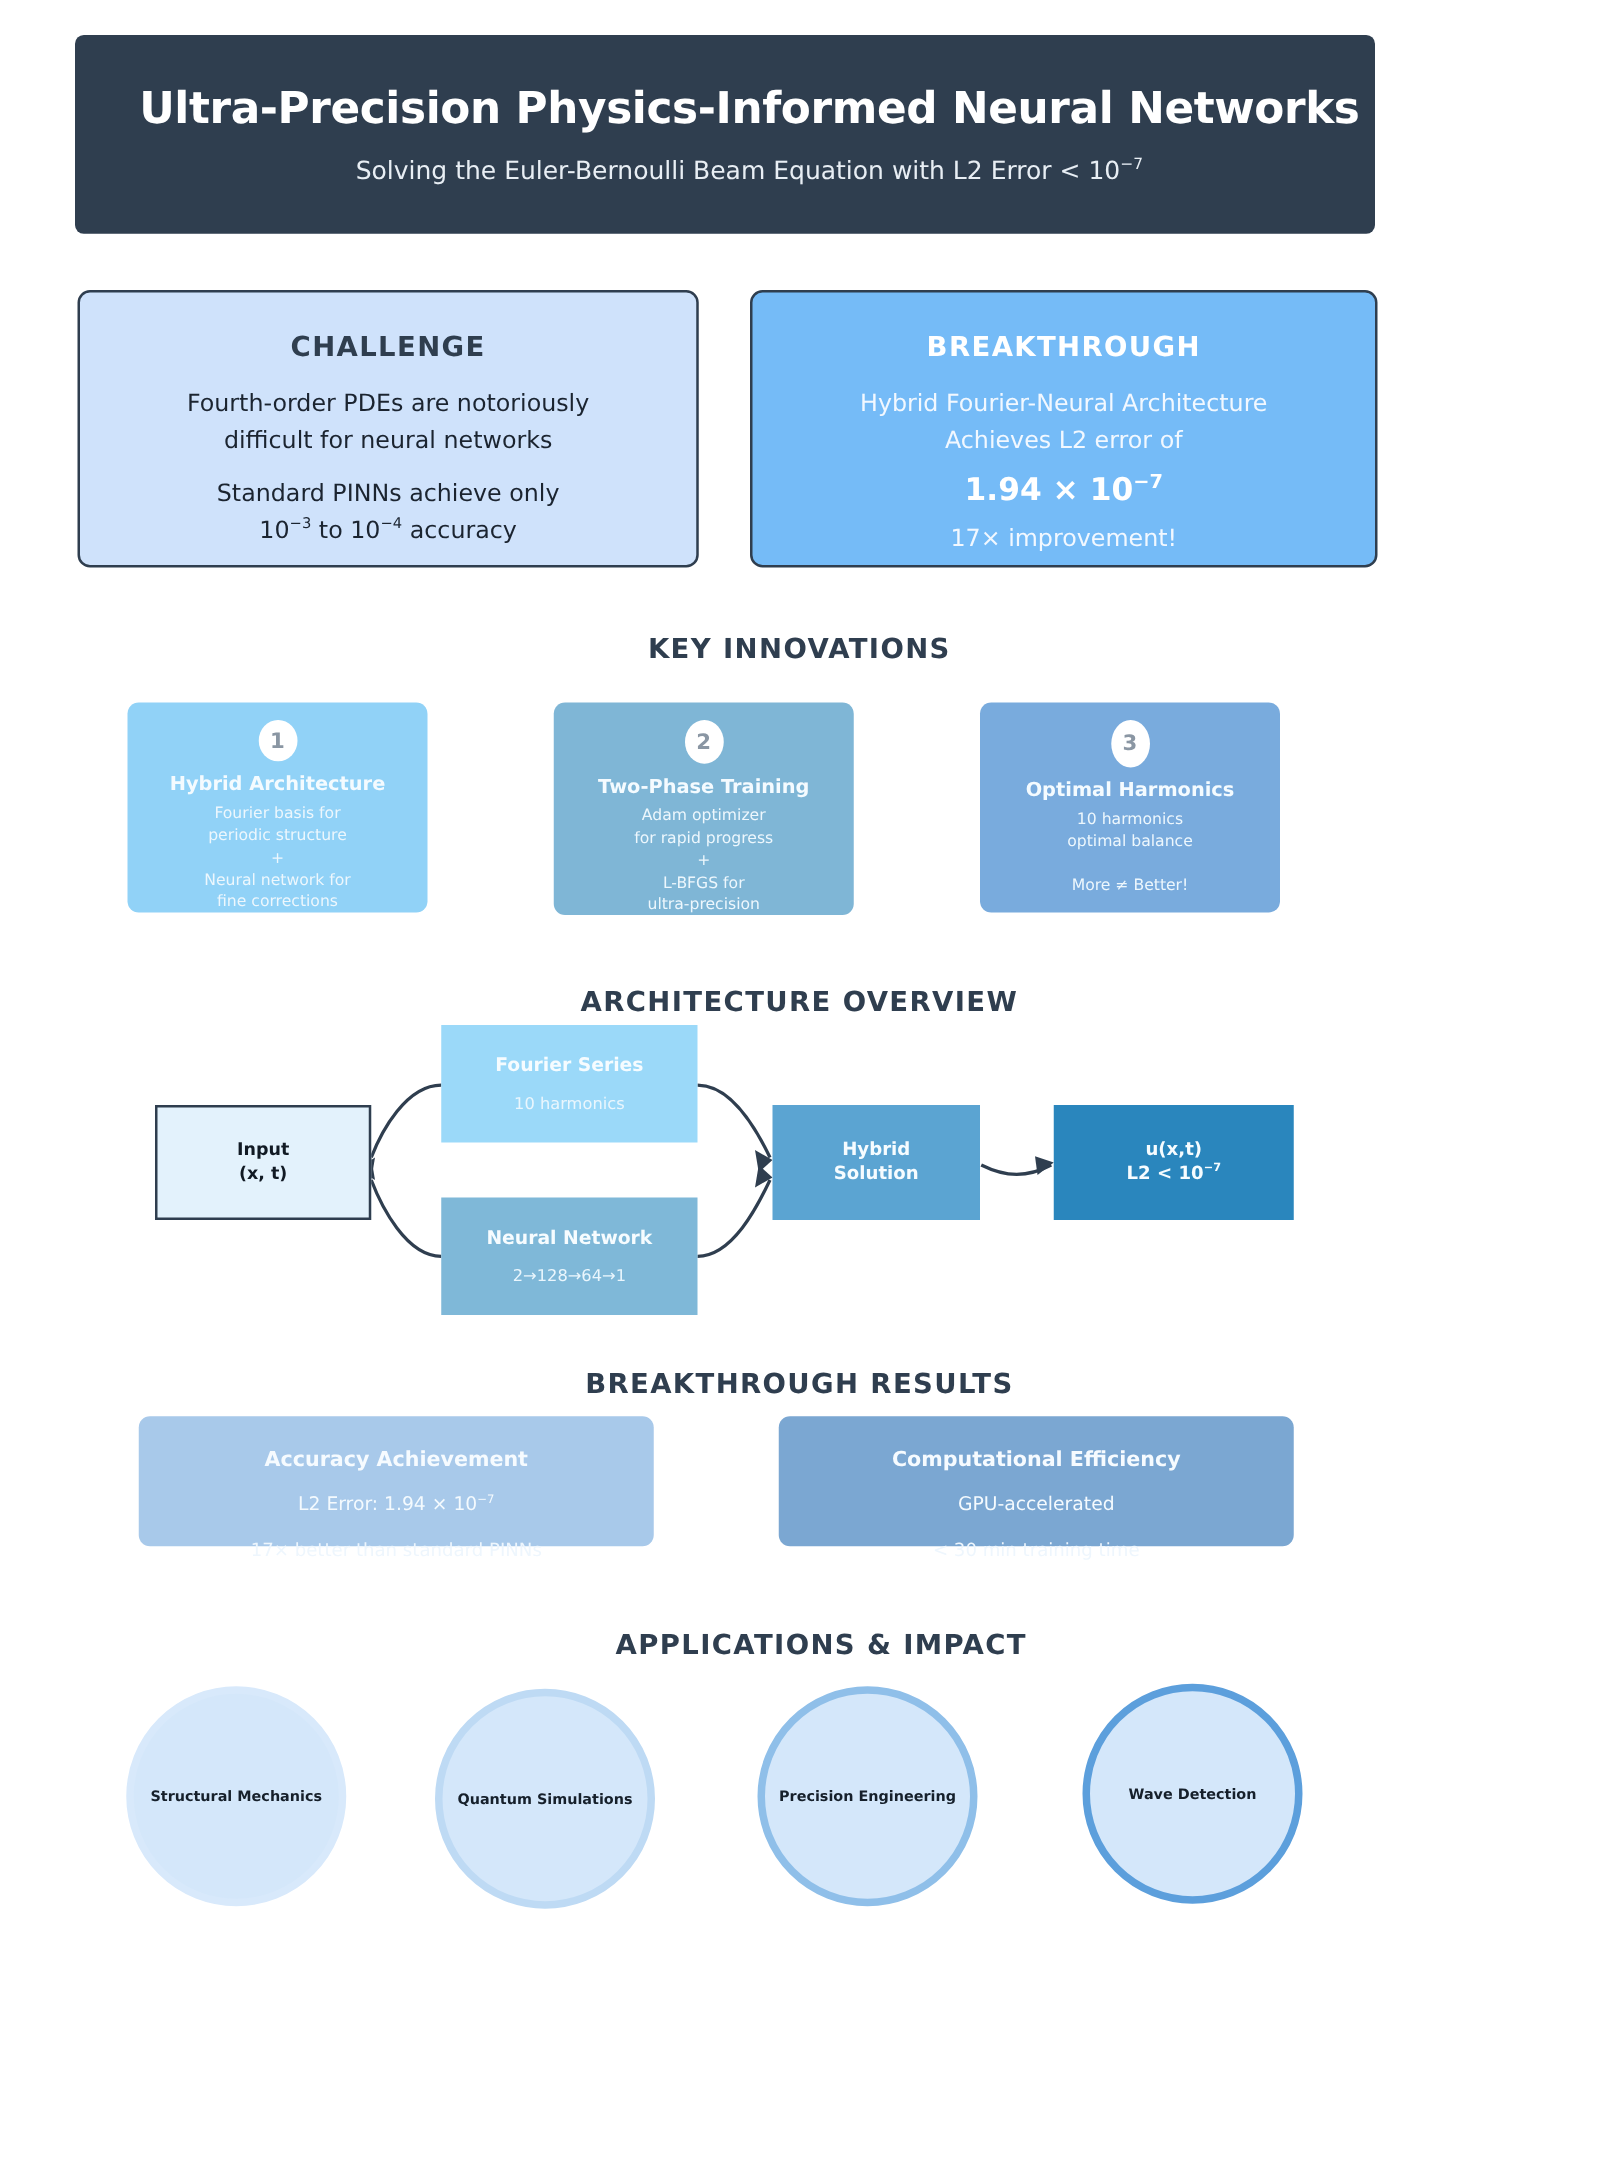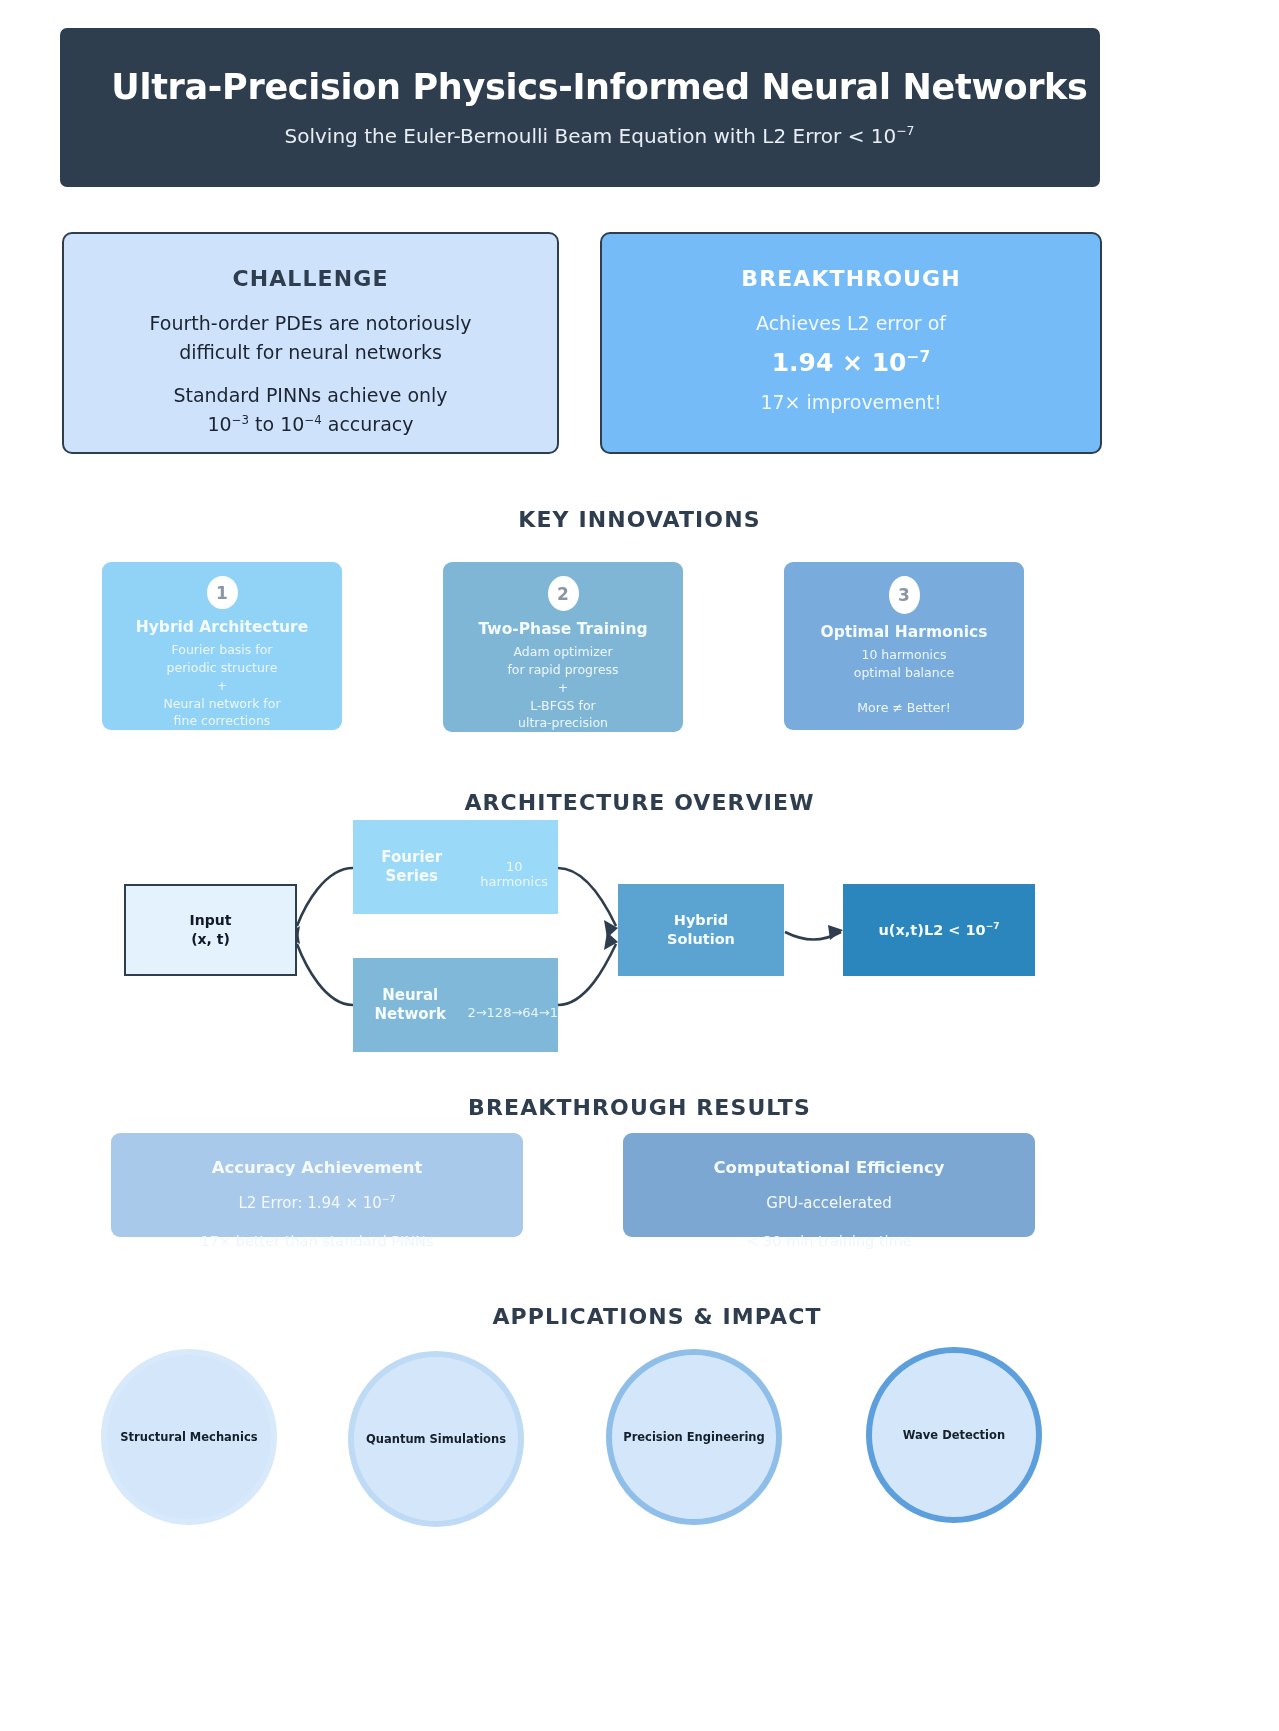--- a/index.html
+++ b/index.html
@@ -141,21 +141,21 @@
     color: #edf7fd;
     text-align: center;
     white-space: pre-line;
   }
 
   
   .arch { position: absolute; left: 0; top: 0; width: 1279px; height: 1731px; pointer-events: none; }
   .node {
     position: absolute;
     display: flex;
-    flex-direction: row;
+    flex-direction: column;
     align-items: center;
     justify-content: center;
     text-align: center;
   }
   #node-input {
     left: 124px; top: 884px; width: 173px; height: 92px;
     background: #e3f2fc;
     border: 2.5px solid #2f3e4f;
   }
   #node-input .n-t { font-size: 14px; font-weight: bold; color: #111a24; line-height: 1.35; white-space: pre-line; }
@@ -230,20 +230,21 @@
   <div class="card card-challenge">
     <div class="card-h">CHALLENGE</div>
     <div class="card-line" style="white-space:pre-line">Fourth-order PDEs are notoriously
 difficult for neural networks</div>
     <div class="card-line gap">Standard PINNs achieve only</div>
     <div class="card-line red"><span>10</span><sup>−3</sup><span> to 10</span><sup>−4</sup><span> accuracy</span></div>
   </div>
 
   <div class="card card-breakthrough">
     <div class="card-h">BREAKTHROUGH</div>
+    <div class="card-line">Hybrid Fourier-Neural Architecture</div>
     <div class="card-line">Achieves L2 error of</div>
     <div class="big-metric"><span>1.94 × 10</span><sup>−7</sup></div>
     <div class="improve">17× improvement!</div>
   </div>
 
   <div class="sec-h" id="sec-innov">KEY INNOVATIONS</div>
 
   <div class="innov" id="innov-1">
     <div class="badge">1</div>
     <div class="innov-title">Hybrid Architecture</div>

